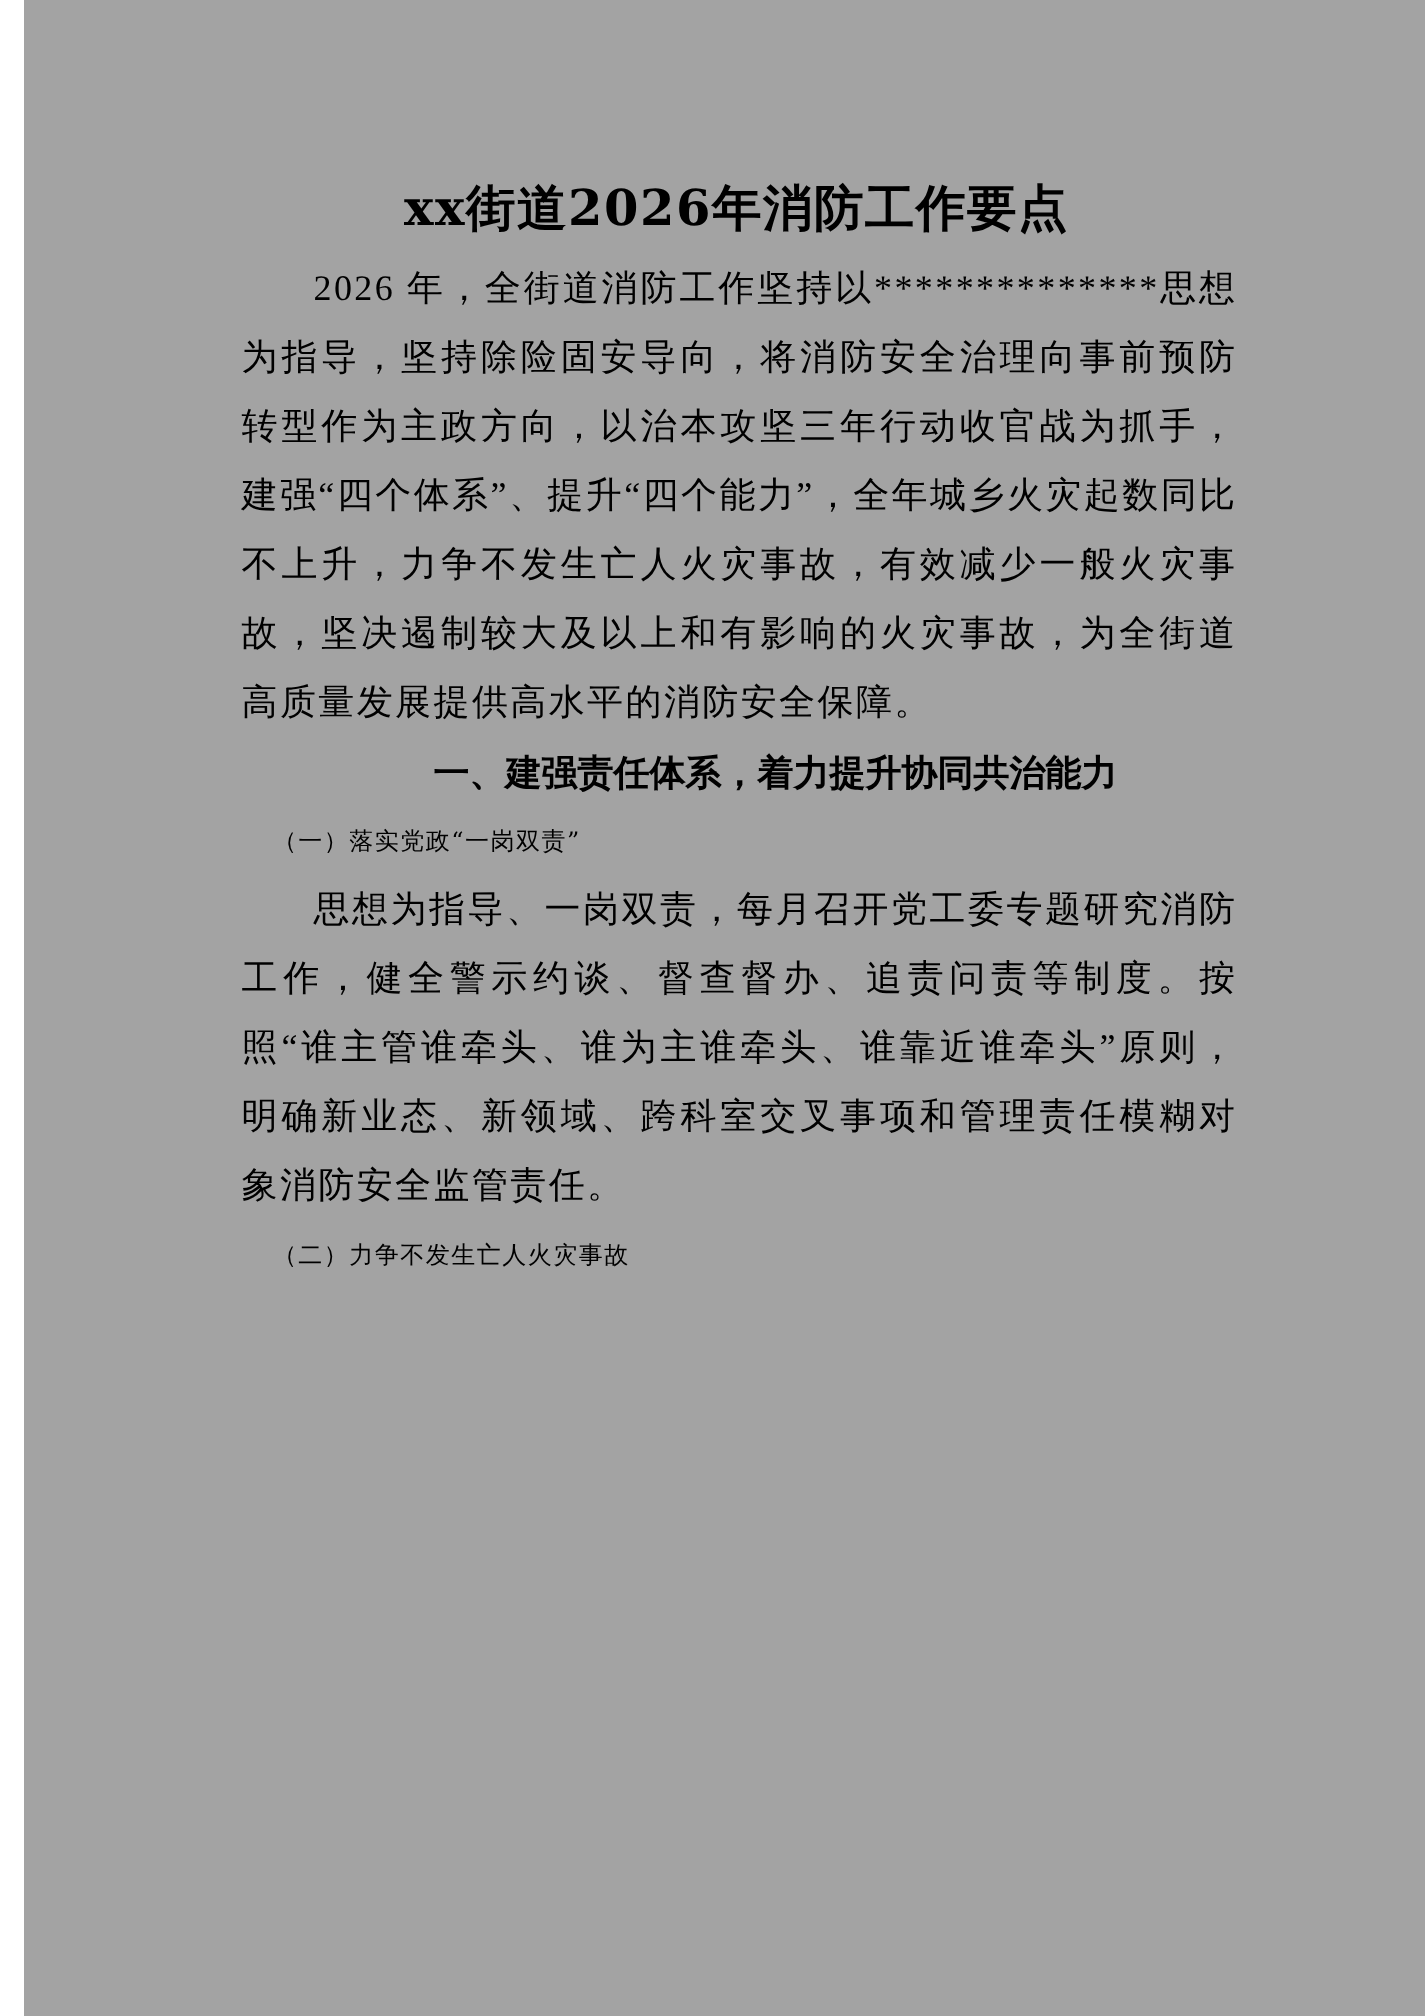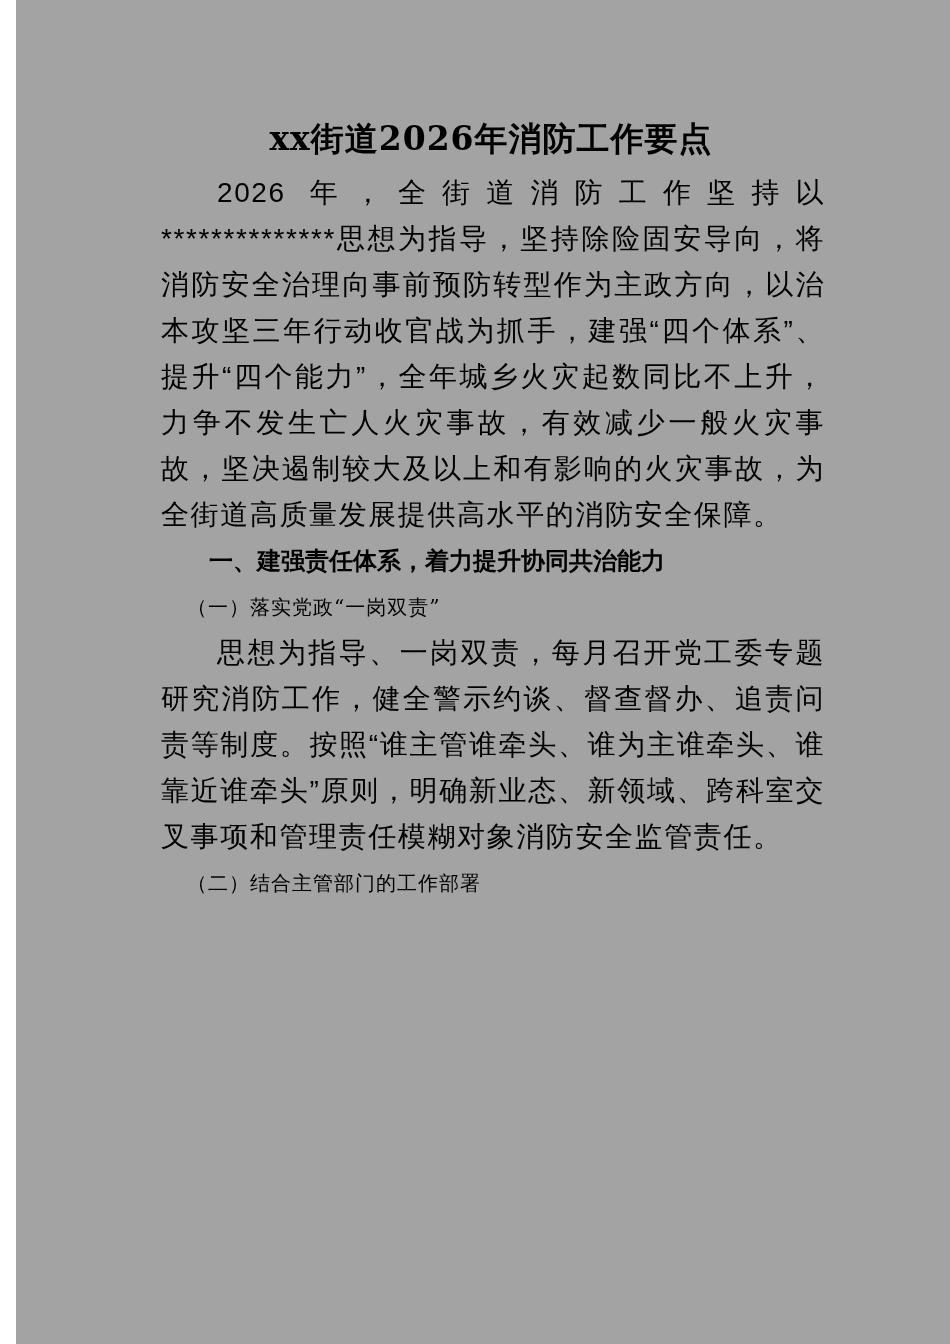--- a/index.html
+++ b/index.html
@@ -5,37 +5,37 @@
   html, body { margin: 0; padding: 0; background: #ffffff; }
   body { width: 950px; height: 1344px; position: relative; overflow: hidden; color: #000; }
   .page { position: absolute; left: 0; top: 0; width: 950px; height: 1344px; background: #a3a3a3; margin-left: 16px; }
   .title {
     position: absolute; left: 0; top: 114px; width: 950px; text-align: center;
     font-family: "DejaVu Serif", serif; font-weight: bold; font-size: 33px; line-height: 50px;
     letter-spacing: 1px;
   }
   .content { position: absolute; left: 145px; top: 170px; width: 664px; }
   .p {
-    font-family: Liberation Sans, sans-serif; font-size: 28px; line-height: 46px;
+    font-family: Liberation Serif, serif; font-size: 24px; line-height: 46px;
     text-align: justify; text-indent: 2em; margin: 0; letter-spacing: 1.6px;
   }
   .h1 {
     font-family: "DejaVu Sans", sans-serif; font-weight: bold; font-size: 24px; line-height: 46px;
-    margin: 0; text-indent: 2em; letter-spacing: 0px;
+    margin: 0; text-indent: 2em; letter-spacing: 0px; text-align: center;
   }
   .h2 {
-    font-family: "DejaVu Serif", serif; font-size: 20px; line-height: 46px;
+    font-family: "DejaVu Serif", serif; font-size: 16px; line-height: 46px;
     margin: 0; text-indent: 1.3em; letter-spacing: 1px;
   }
 </style>
 </head>
 <body>
 
 <div class="page">
   <div class="title">xx街道2026年消防工作要点</div>
   <div class="content">
     <p class="p">2026 年，全街道消防工作坚持以**************思想为指导，坚持除险固安导向，将消防安全治理向事前预防转型作为主政方向，以治本攻坚三年行动收官战为抓手，建强“四个体系”、提升“四个能力”，全年城乡火灾起数同比不上升，力争不发生亡人火灾事故，有效减少一般火灾事故，坚决遏制较大及以上和有影响的火灾事故，为全街道高质量发展提供高水平的消防安全保障。</p>
     <p class="h1">一、建强责任体系，着力提升协同共治能力</p>
     <p class="h2">（一）落实党政“一岗双责”</p>
     <p class="p">思想为指导、一岗双责，每月召开党工委专题研究消防工作，健全警示约谈、督查督办、追责问责等制度。按照“谁主管谁牵头、谁为主谁牵头、谁靠近谁牵头”原则，明确新业态、新领域、跨科室交叉事项和管理责任模糊对象消防安全监管责任。</p>
-    <p class="h2">（二）结合主管部门的工作部署</p>
+    <p class="h2">（二）力争不发生亡人火灾事故</p>
   </div>
 </div>
 
 </body></html>

